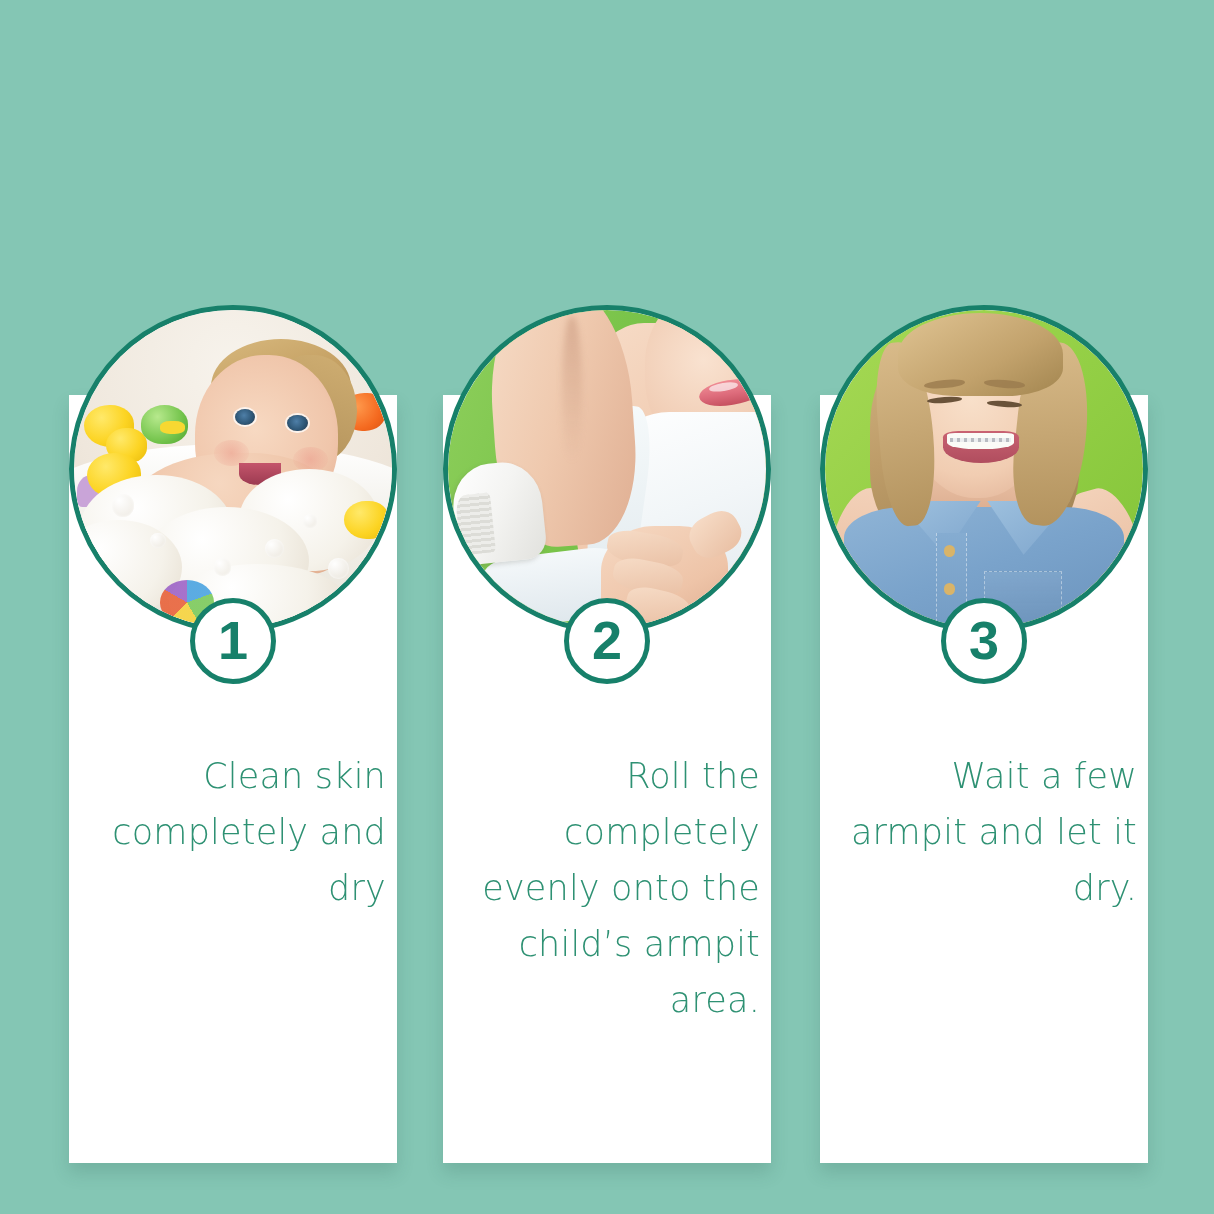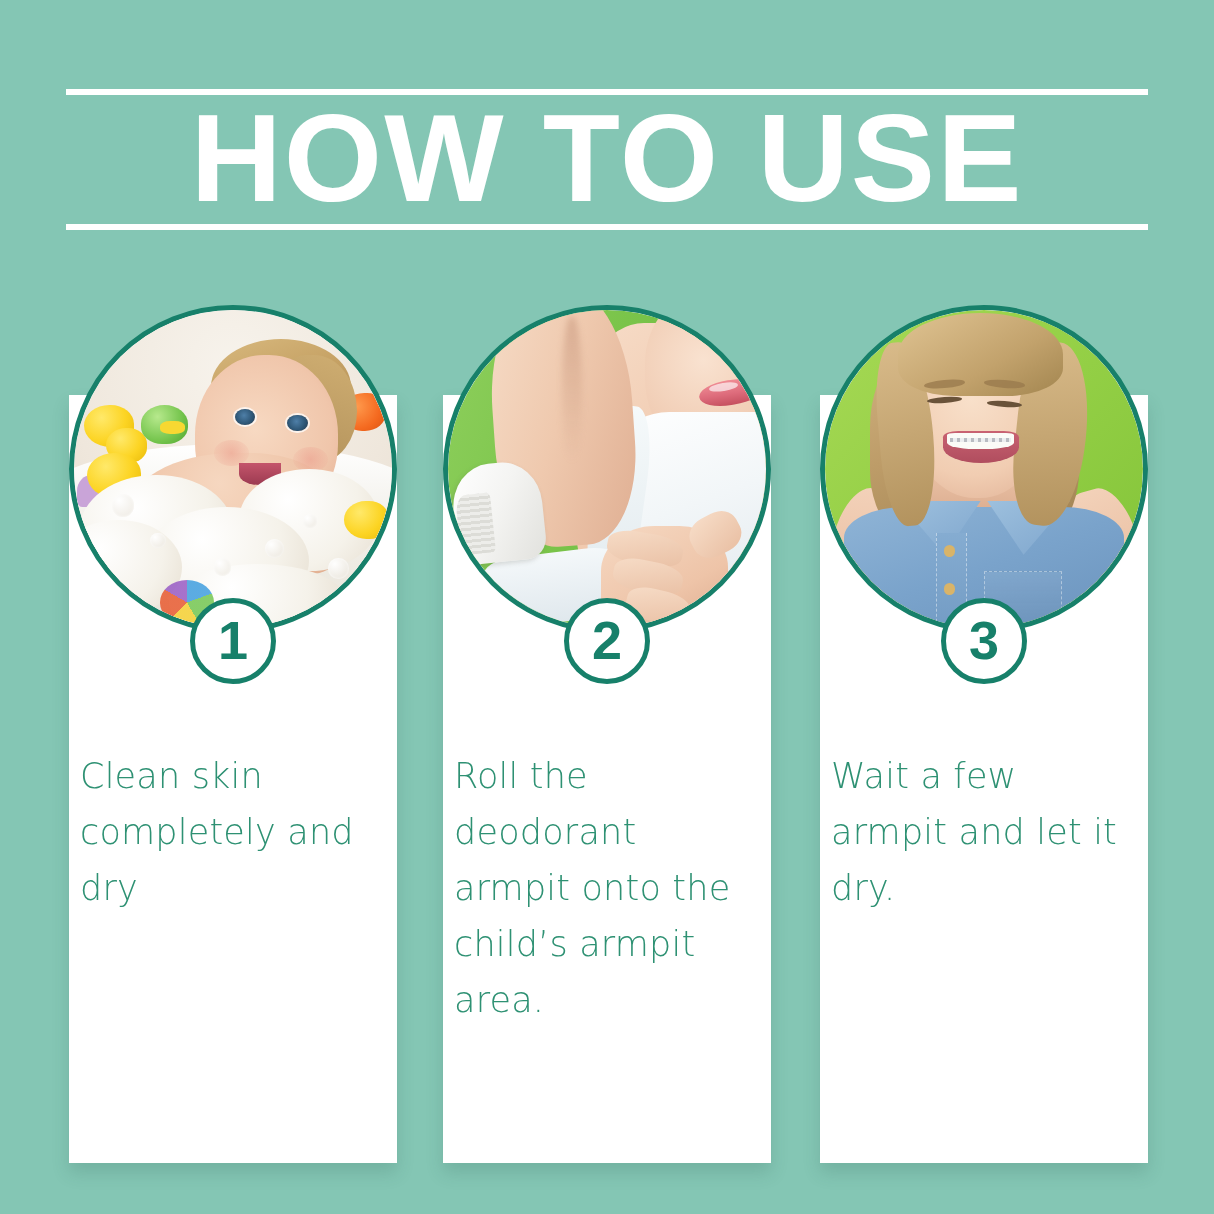--- a/index.html
+++ b/index.html
@@ -122,21 +122,21 @@
   .badge span { display: block; margin-top: -3px; }
   .bd-1 { left: 190px; }
   .bd-2 { left: 564px; }
   .bd-3 { left: 941px; }
 
   
   .caption {
     position: absolute;
     top: 748px;
     width: 306px;
-    text-align: left;
+    text-align: right;
     color: #2e9173;
     font-family: "DejaVu Sans", sans-serif;
     font-weight: 300;
     font-size: 35px;
     line-height: 56px;
     letter-spacing: 0.2px;
   }
   .cp-1 { left: 80px; }
   .cp-2 { left: 454px; width: 306px; }
   .cp-3 { left: 831px; }
@@ -418,25 +418,20 @@
     border: 1px dashed rgba(255,255,255,0.4);
     border-bottom: none;
     background: linear-gradient(180deg, rgba(255,255,255,0.06), rgba(0,0,0,0.04));
   }
 </style>
 </head>
 <body>
 
 <div id="poster">
 
-  <div class="header-block">
-    <div class="rule rule-top"></div>
-    <div class="poster-title">HOW TO USE</div>
-    <div class="rule rule-bottom"></div>
-  </div>
 
   <div class="cards">
 
     <div class="card card-1"></div>
 
     <div class="photo-circle pc-1">
       <div class="photo-inner">
         <div class="bath-bg"></div>
         <div class="bath-tub-rim"></div>
         <div class="duck d1"></div>
@@ -498,21 +493,21 @@
         <div class="c2-finger c2-thumb"></div>
         <div class="c2-roller"></div>
         <div class="c2-roller-cap"></div>
       </div>
     </div>
 
     <div class="badge bd-2">
       <span>2</span>
     </div>
 
-    <div class="caption cp-2">Roll the deodorant armpit onto the child’s armpit area.</div>
+    <div class="caption cp-2">Roll the completely evenly onto the child’s armpit area.</div>
 
     <div class="card card-3"></div>
 
     <div class="photo-circle pc-3">
       <div class="photo-inner">
         <div class="c3-bg"></div>
         <div class="c3-arm c3-arm-l"></div>
         <div class="c3-arm c3-arm-r"></div>
         <div class="c3-hair-back"></div>
         <div class="c3-neck"></div>

